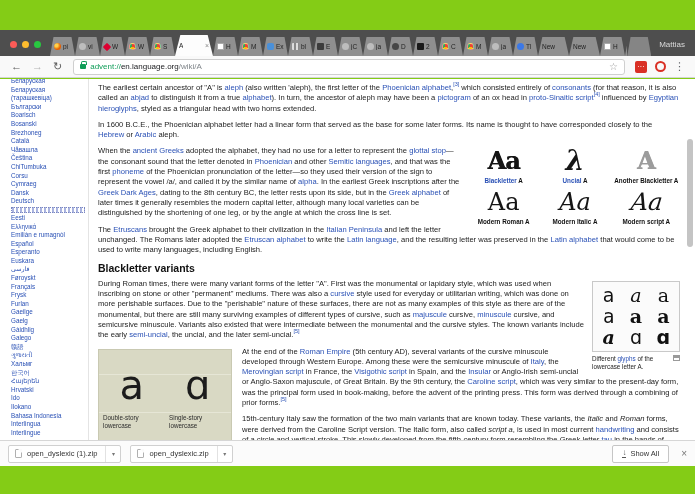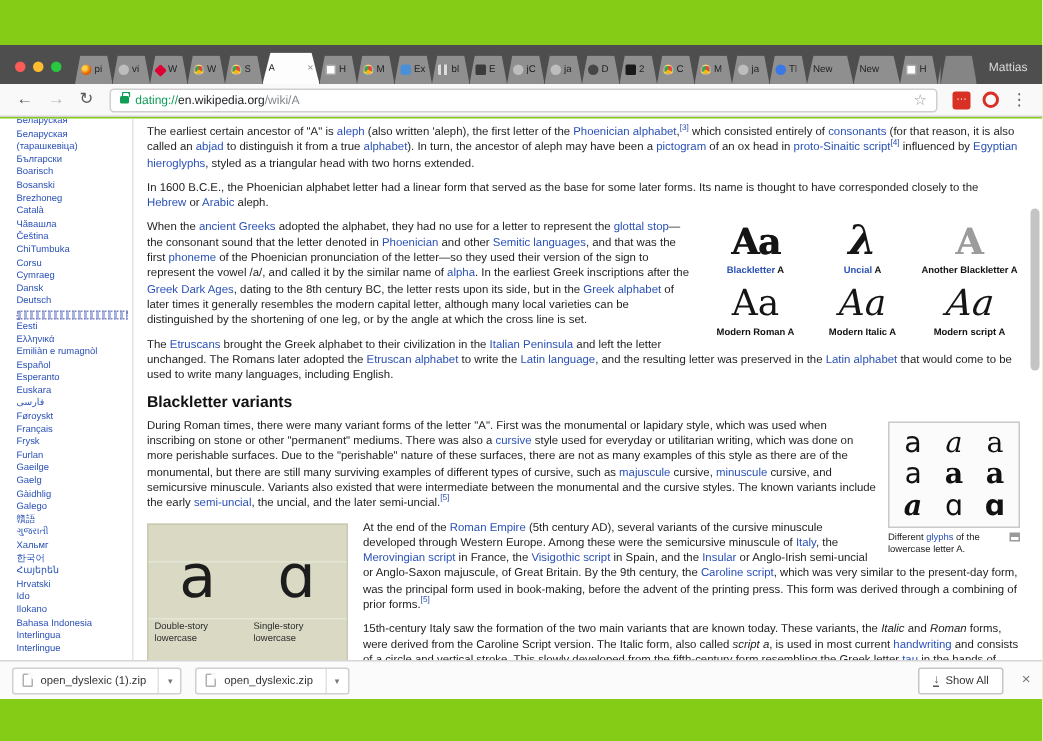--- a/index.html
+++ b/index.html
@@ -243,22 +243,22 @@
     <div class="tab-sliver"></div>
     <div class="profile-name">Mattias</div>
   </div>
 
   <div class="toolbar">
     <span class="nav-ico">←</span>
     <span class="nav-ico disabled">→</span>
     <span class="nav-ico">↻</span>
     <div class="omnibox">
       <span class="lock"></span>
-      <span class="url-scheme">dating://</span>
-        <span class="url-host">en.wikipedia.org</span>
+      <span class="url-scheme">advent://</span>
+        <span class="url-host">en.language.org</span>
         <span class="url-path">/wiki/A</span>
       <span class="omni-star">☆</span>
     </div>
     <span class="ext-lastpass">···</span>
     <span class="ext-red-o"></span>
     <span class="menu-dots">⋮</span>
   </div>
 
   <div class="page">
     <div class="sidebar">

